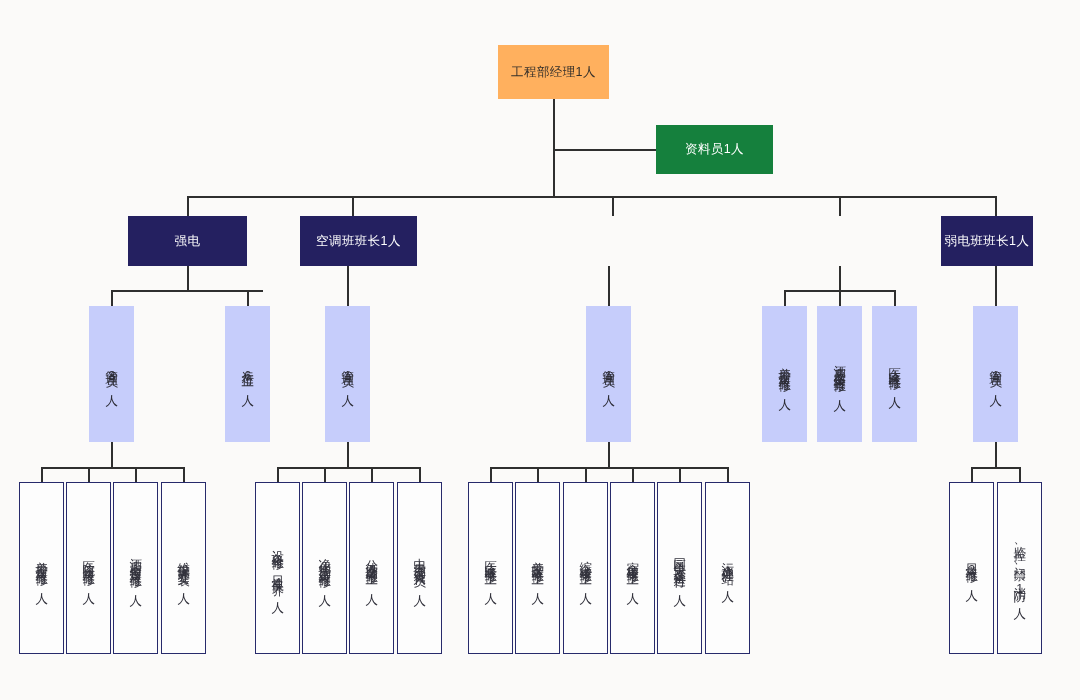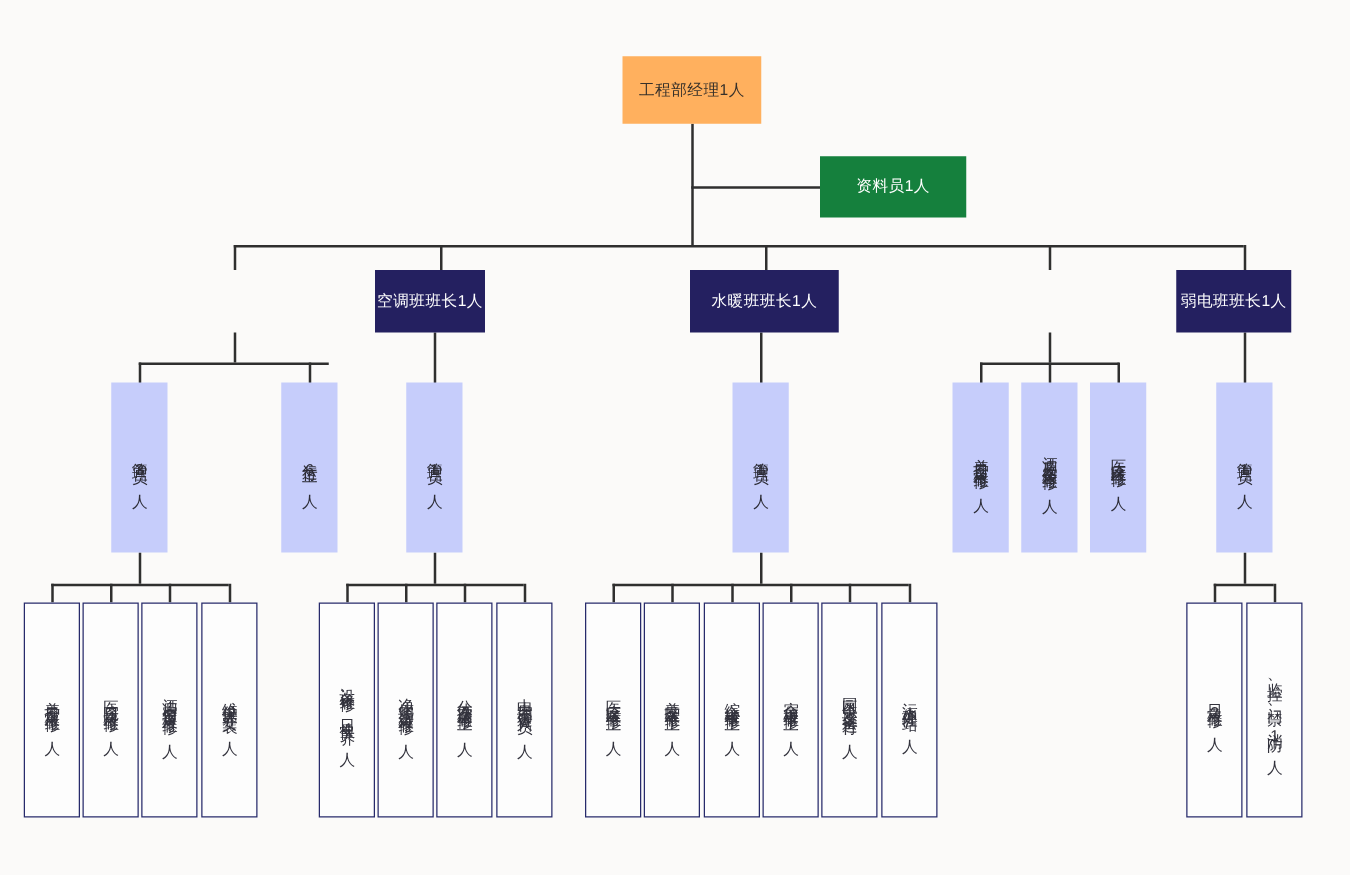--- a/index.html
+++ b/index.html
@@ -104,22 +104,22 @@
 
   <div class="edge v" style="left:995px;top:442px;height:25px;"></div>
   <div class="edge hz" style="left:971px;top:467px;width:48px;"></div>
   <div class="edge v" style="left:971px;top:467px;height:15px;"></div>
   <div class="edge v" style="left:1019px;top:467px;height:15px;"></div>
 
   <div class="node h lv-root" style="left:498px;top:45px;width:111px;height:54px;">工程部经理1人</div>
 
   <div class="node h lv-staff" style="left:656px;top:125px;width:117px;height:49px;">资料员1人</div>
 
-  <div class="node h lv-team" style="left:300px;top:216px;width:88px;height:50px;">空调班班长1人</div>
-  <div class="node h lv-team" style="left:552px;top:216px;width:119px;height:50px;">水暖班班长1人</div>
+  <div class="node h lv-team" style="left:128px;top:216px;width:119px;height:50px;">强电</div>
+  <div class="node h lv-team" style="left:300px;top:216px;width:117px;height:50px;">空调班班长1人</div>
   <div class="node h lv-team" style="left:941px;top:216px;width:92px;height:50px;">弱电班班长1人</div>
 
   <div class="node v lv-mid" style="left:89px;top:306px;width:45px;height:136px;">管理员3人</div>
   <div class="node v lv-mid" style="left:225px;top:306px;width:45px;height:136px;">运行工6人</div>
   <div class="node v lv-mid" style="left:325px;top:306px;width:45px;height:136px;">管理员1人</div>
   <div class="node v lv-mid" style="left:586px;top:306px;width:45px;height:136px;">管理员1人</div>
   <div class="node v lv-mid" style="left:762px;top:306px;width:45px;height:136px;">养护日常维修2人</div>
   <div class="node v lv-mid" style="left:817px;top:306px;width:45px;height:136px;">酒店及宿舍维修2人</div>
   <div class="node v lv-mid" style="left:872px;top:306px;width:45px;height:136px;">医疗区维修4人</div>
   <div class="node v lv-mid" style="left:973px;top:306px;width:45px;height:136px;">管理员1人</div>

